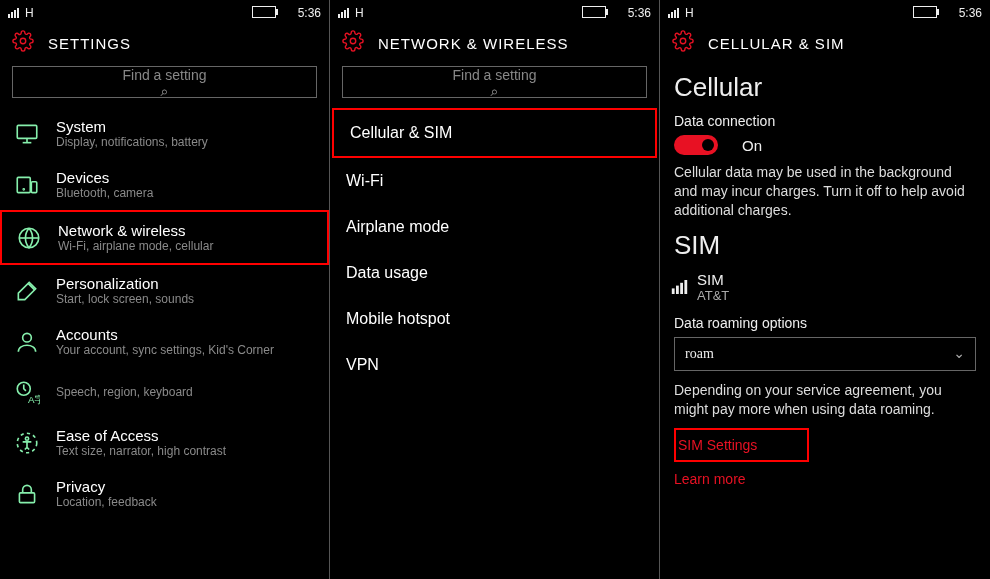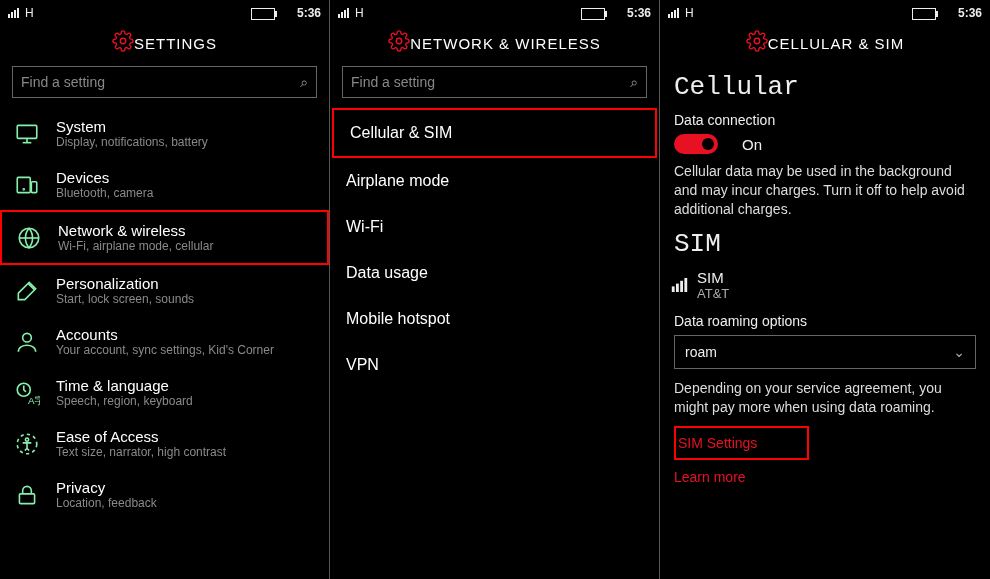--- a/index.html
+++ b/index.html
@@ -32,21 +32,21 @@
   .status-bar {
     height: 22px;
     display: flex;
     align-items: center;
     justify-content: space-between;
     padding: 2px 8px 0 8px;
     font-size: 12px;
     color: #eee;
   }
   .status-left { display: flex; align-items: center; gap: 6px; }
-  .status-right { display: flex; align-items: flex-end; gap: 22px; font-weight: bold; }
+  .status-right { display: flex; align-items: flex-start; gap: 22px; }
 
   .signal-icon { display: inline-flex; align-items: flex-end; gap: 1px; }
   .signal-icon span { width: 2px; background: #eee; display: inline-block; }
   .signal-icon span:nth-child(1){height:4px}
   .signal-icon span:nth-child(2){height:6px}
   .signal-icon span:nth-child(3){height:8px}
   .signal-icon span:nth-child(4){height:10px}
 
   .battery-icon {
     width: 22px; height: 10px; border: 1px solid #eee;
@@ -55,40 +55,41 @@
   .battery-icon::after {
     content: ""; position: absolute; right: -3px; top: 2px;
     width: 2px; height: 6px; background: #eee;
   }
   .battery-fill { height: 100%; background: #eee; }
 
   
   .header {
     display: flex;
     align-items: center;
+    gap: 14px;
     padding: 6px 12px 10px 12px;
-    justify-content: center;
   }
   .gear-icon { color: #e81123; }
   .header-title {
     font-size: 15px;
     letter-spacing: 1px;
     font-weight: 400;
   }
 
   
   .search-box {
     margin: 0 12px 10px 12px;
     border: 1px solid #666;
     height: 30px;
     display: flex;
     align-items: center;
     padding: 0 8px;
     color: #888;
     font-size: 14px;
+    flex-direction: column;
   }
   .search-box .placeholder { flex: 1; }
   .search-glyph { font-size: 14px; color: #999; }
 
   
   .cat-list { display: flex; flex-direction: column; }
   .cat-item {
     display: flex;
     align-items: center;
     gap: 14px;
@@ -106,40 +107,40 @@
 
   
   .simple-item {
     padding: 14px 16px;
     font-size: 16px;
   }
   .simple-item.highlighted { border: 2px solid #ff0000; margin: 0 2px; }
 
   
   .content { padding: 0 14px; color: #eee; }
-  .section-title { font-size: 26px; font-weight: 300; margin: 6px 0 10px; font-family: Liberation Mono, monospace; }
+  .section-title { font-size: 26px; font-weight: 300; margin: 6px 0 10px; }
   .label { font-size: 14px; margin-bottom: 6px; }
   .toggle-row { display: flex; align-items: center; gap: 24px; margin-bottom: 8px; }
   .toggle {
     width: 44px; height: 20px; border-radius: 10px;
     background: #e81123; position: relative;
   }
   .toggle .knob {
     width: 12px; height: 12px; border-radius: 50%;
     background: #000; position: absolute; top: 4px; right: 4px;
   }
   .toggle-state { font-size: 15px; }
   .helper { font-size: 14px; color: #ddd; line-height: 1.35; margin-bottom: 10px; }
   .sim-row { display: flex; align-items: center; gap: 12px; margin: 6px 0 12px; }
   .sim-info .sim-name { font-size: 15px; }
   .sim-info .sim-carrier { font-size: 13px; color: #aaa; }
   .select {
     border: 1px solid #666; height: 32px;
     display: flex; align-items: center; justify-content: space-between;
-    padding: 0 10px; font-size: 14px; margin-bottom: 10px;
+    padding: 0 10px; font-size: 14px; margin-bottom: 10px; font-family: Liberation Serif, serif;
   }
   .chev { color: #aaa; }
   .link-red { color: #e81123; font-size: 14px; }
   .link-box { display: inline-block; border: 2px solid #ff0000; padding: 6px 50px 6px 2px; margin-bottom: 8px; text-align: center; }
 </style>
 </head>
 <body>
 
 <div class="row">
 
@@ -247,21 +248,20 @@
 
       <div class="cat-item">
         <span class="cat-icon">
           <svg width="26" height="26" viewBox="0 0 24 24" fill="none" stroke="currentColor" stroke-width="1.5">
               <circle cx="9" cy="9" r="6"></circle>
               <path d="M9 5v4l2 2"></path>
               <text x="13" y="22" font-size="9" fill="currentColor" stroke="none">A字</text>
             </svg>
         </span>
         <span class="cat-text">
-          <span class="cat-title">Time &amp; language</span>
           <span class="cat-sub">Speech, region, keyboard</span>
         </span>
       </div>
 
       <div class="cat-item">
         <span class="cat-icon">
           <svg width="26" height="26" viewBox="0 0 24 24" fill="none" stroke="currentColor" stroke-width="1.5">
               <circle cx="12" cy="12" r="9" stroke-dasharray="3 3"></circle>
               <circle cx="12" cy="8" r="1.5"></circle>
               <path d="M8 11h8M12 11v5M10 18l2-2 2 2"></path>
@@ -316,22 +316,22 @@
       <span class="header-title">NETWORK &amp; WIRELESS</span>
     </div>
 
     <div class="search-box">
       <span class="placeholder">Find a setting</span>
       <span class="search-glyph">⌕</span>
     </div>
 
     <div>
       <div class="simple-item highlighted">Cellular &amp; SIM</div>
+      <div class="simple-item">Wi-Fi</div>
       <div class="simple-item">Airplane mode</div>
-      <div class="simple-item">Wi-Fi</div>
       <div class="simple-item">Data usage</div>
       <div class="simple-item">Mobile hotspot</div>
       <div class="simple-item">VPN</div>
     </div>
   </div>
 
   <div class="phone">
     <div class="status-bar">
       <div class="status-left">
         <span class="signal-icon">

